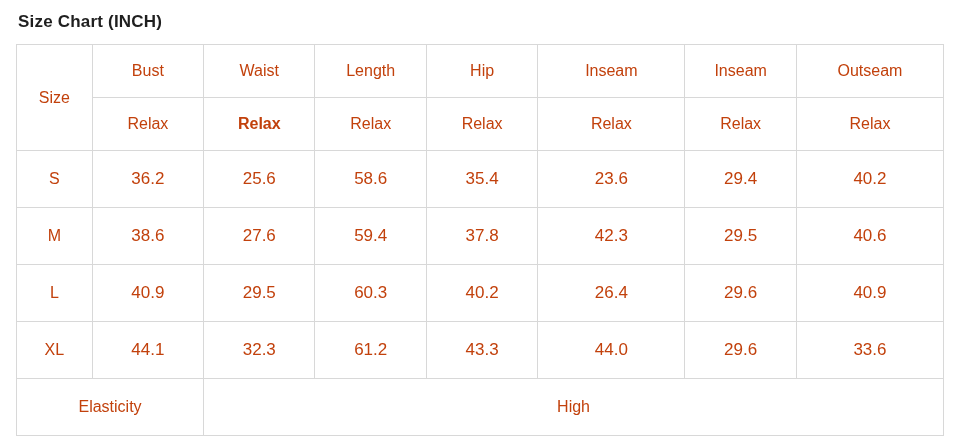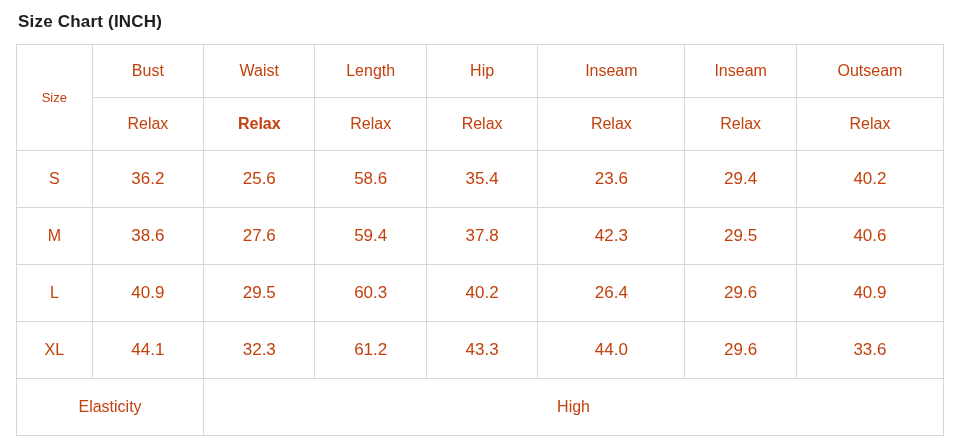--- a/index.html
+++ b/index.html
@@ -48,21 +48,21 @@
   .col-wide    { width: 140px; }
 
   .hdr-cell {
     height: 52px;
     font-size: 16px;
     font-weight: bold;
     color: #1b1b1b;
   }
   .size-cell {
     height: 104px;
-    font-size: 13px;
+    font-size: 16px;
     color: #2e2e2e;
   }
   .sub-cell {
     height: 52px;
     font-size: 16px;
     color: #343434;
   }
   .sub-cell.bold {
     font-weight: bold;
   }

